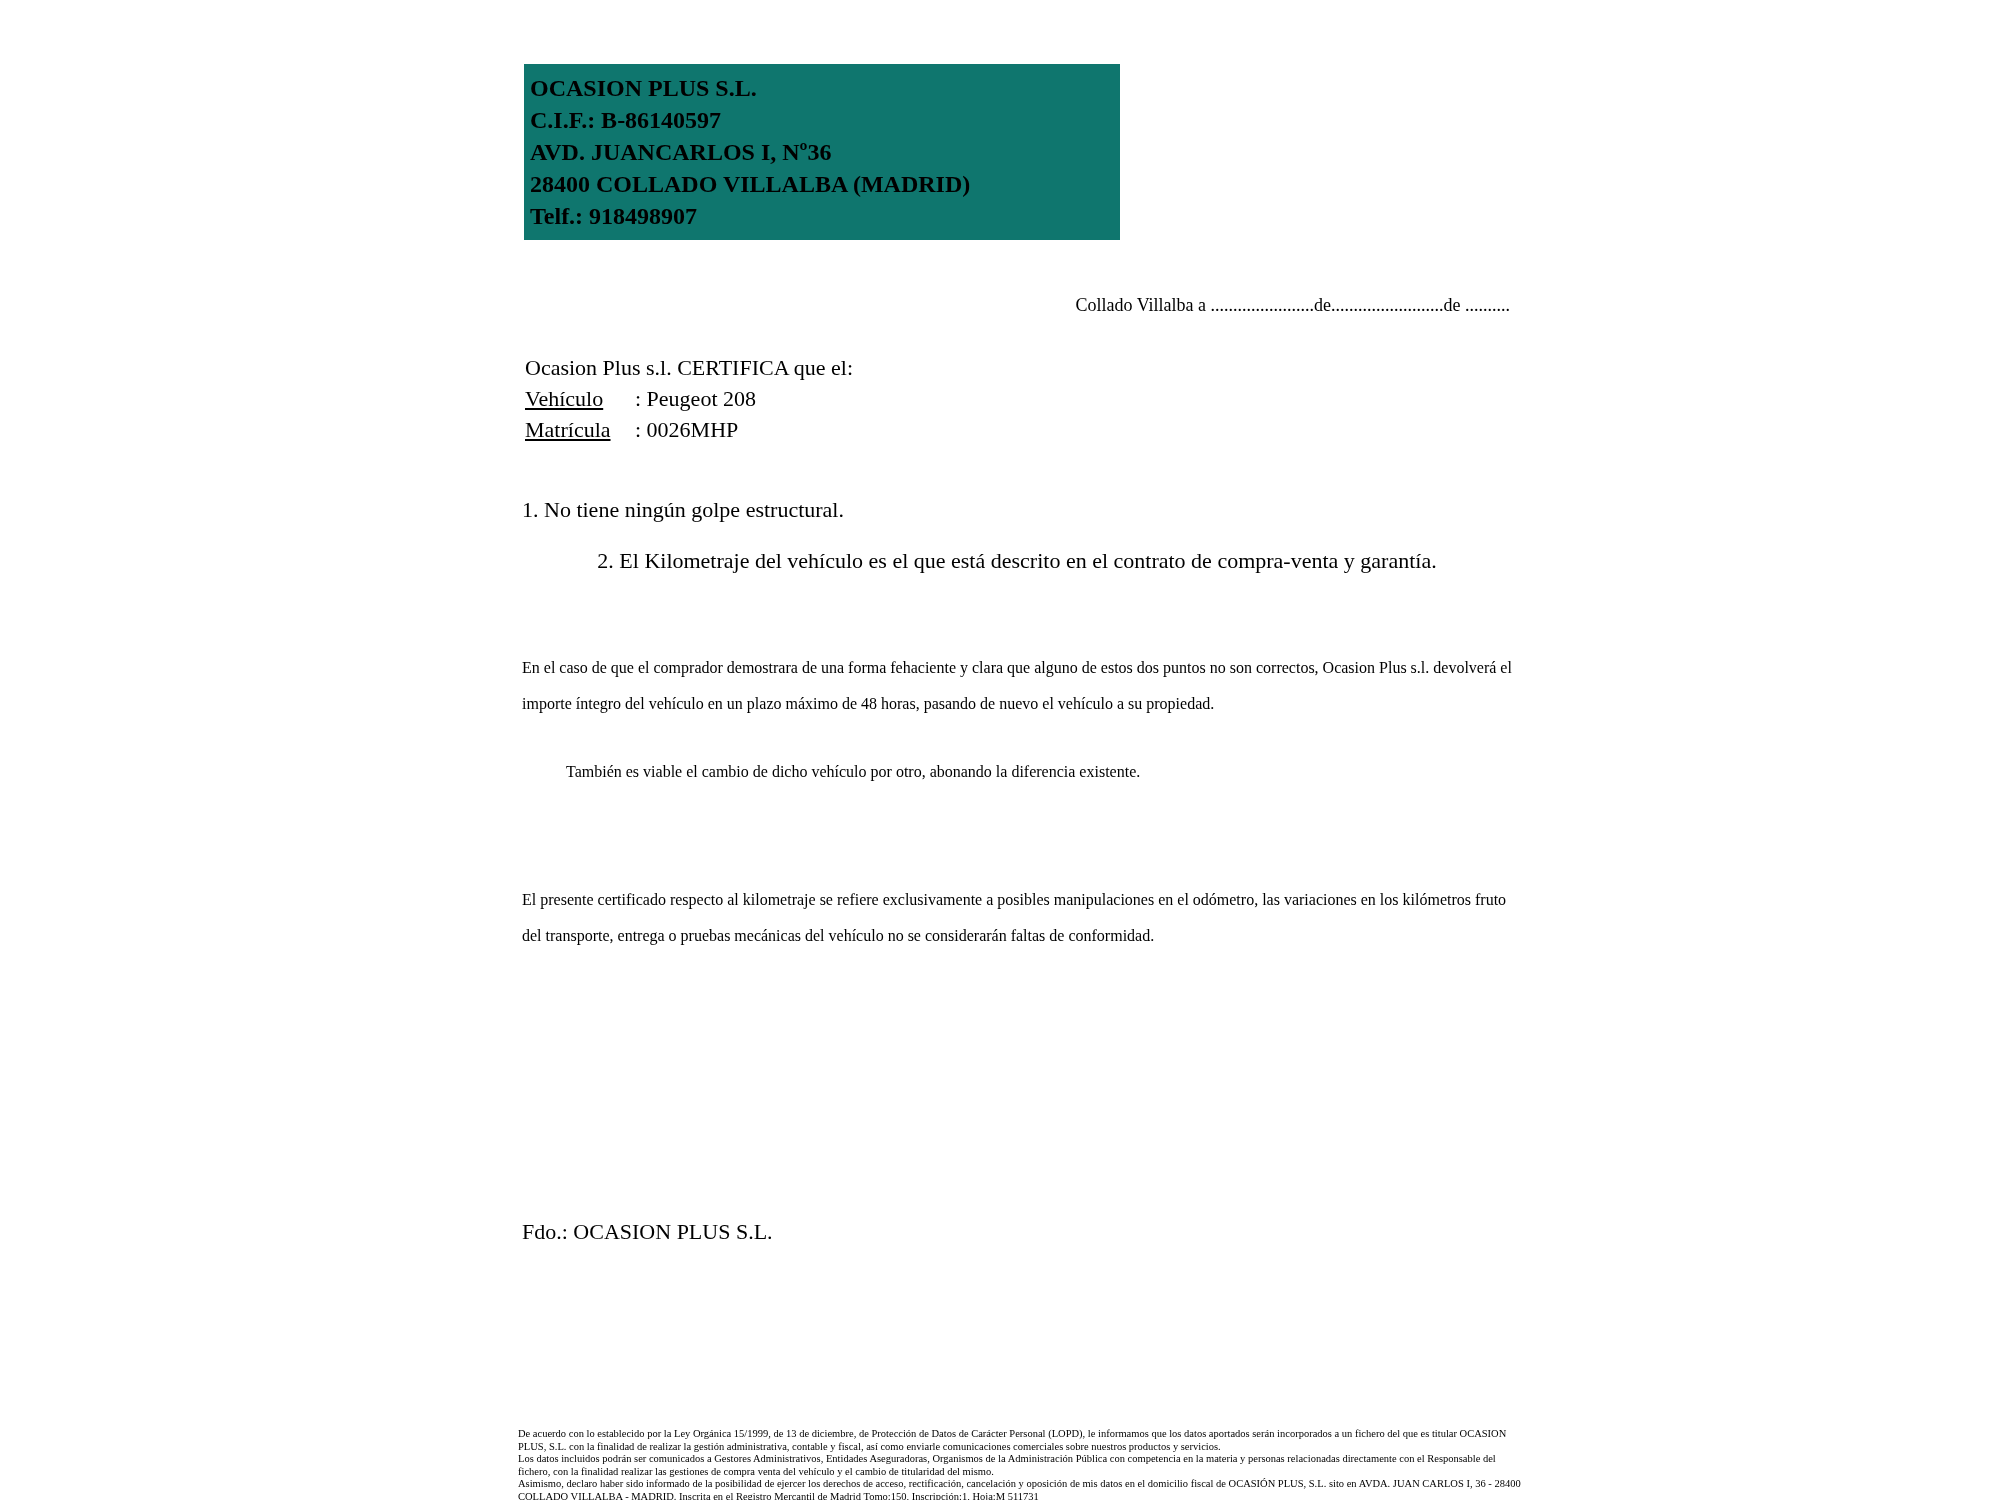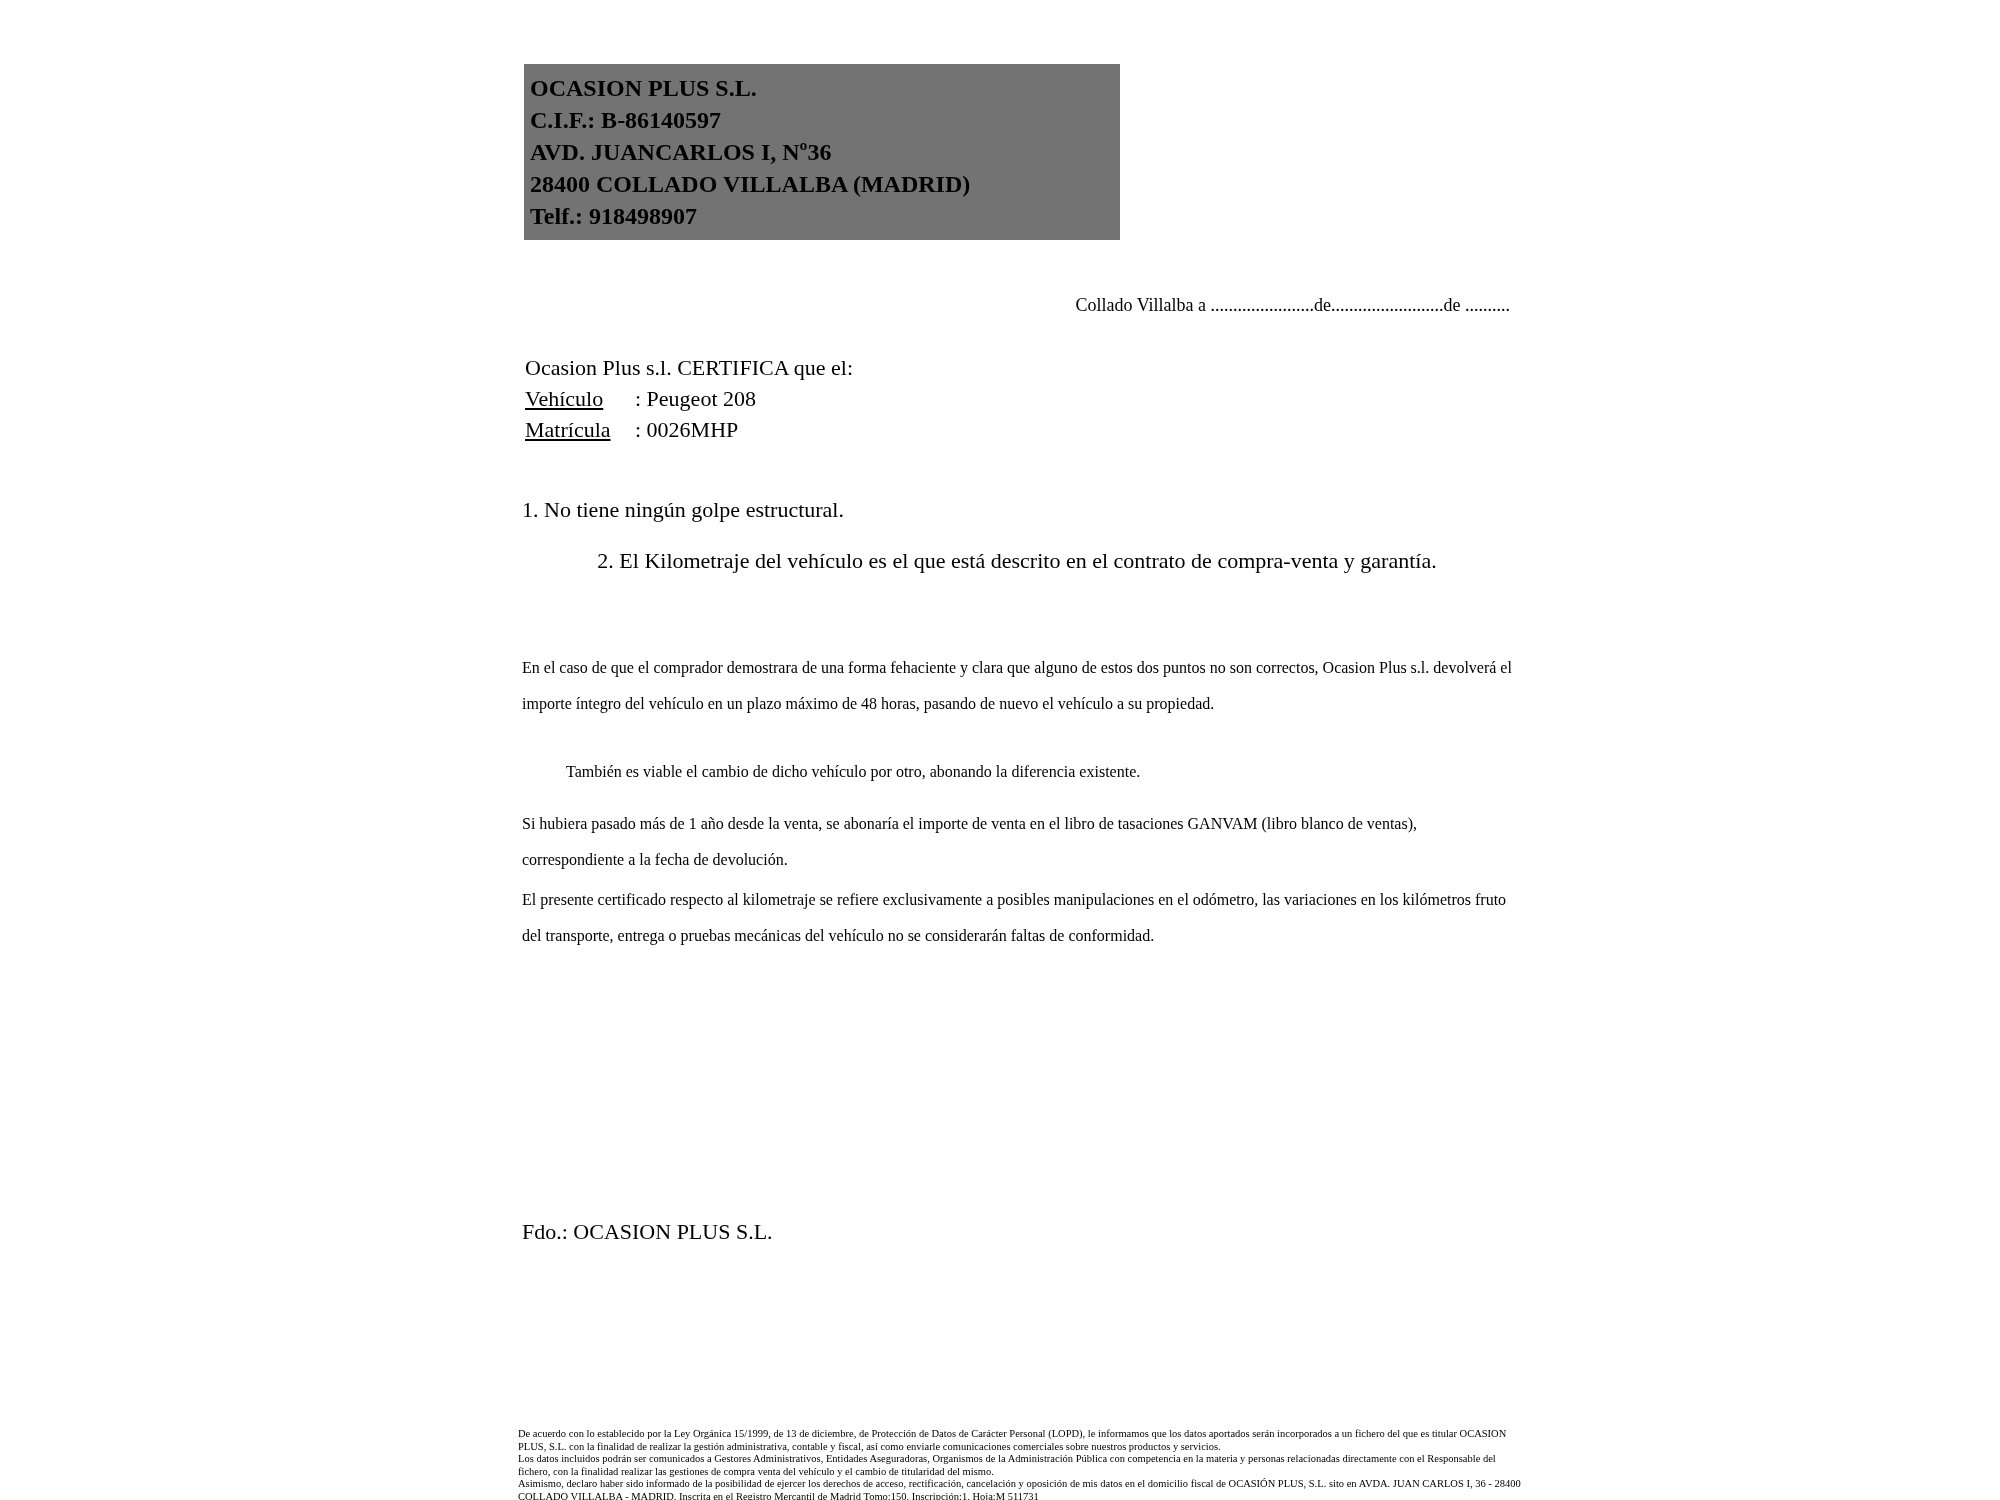--- a/index.html
+++ b/index.html
@@ -15,21 +15,21 @@
     width: 2000px;
     height: 1500px;
     background: #ffffff;
     overflow: hidden;
   }
   .header-block {
     position: absolute;
     left: 524px;
     top: 64px;
     width: 596px;
-    background: #737373;
+    background: #0f766e;
     padding: 8px 10px 8px 6px;
   }
   .header-block .hline {
     font-weight: bold;
     font-size: 24px;
     line-height: 32px;
     white-space: nowrap;
   }
   .date-line {
     position: absolute;
@@ -108,21 +108,20 @@
     <p>Ocasion Plus s.l. CERTIFICA que el:</p>
     <p><span class="cert-label-box"><span class="underlined">Vehículo</span></span><span>: Peugeot 208</span></p>
     <p><span class="cert-label-box"><span class="underlined">Matrícula</span></span><span>: 0026MHP</span></p>
   </div>
 
   <p class="clause clause-1">1. No tiene ningún golpe estructural.</p>
   <p class="clause clause-2">2. El Kilometraje del vehículo es el que está descrito en el contrato de compra-venta y garantía.</p>
 
   <p class="para p1">En el caso de que el comprador demostrara de una forma fehaciente y clara que alguno de estos dos puntos no son correctos, Ocasion Plus s.l. devolverá el importe íntegro del vehículo en un plazo máximo de 48 horas, pasando de nuevo el vehículo a su propiedad.</p>
   <p class="para p2">También es viable el cambio de dicho vehículo por otro, abonando la diferencia existente.</p>
-  <p class="para p3">Si hubiera pasado más de 1 año desde la venta, se abonaría el importe de venta en el libro de tasaciones GANVAM (libro blanco de ventas), correspondiente a la fecha de devolución.</p>
   <p class="para p4">El presente certificado respecto al kilometraje se refiere exclusivamente a posibles manipulaciones en el odómetro, las variaciones en los kilómetros fruto del transporte, entrega o pruebas mecánicas del vehículo no se considerarán faltas de conformidad.</p>
 
   <p class="signature">Fdo.: OCASION PLUS S.L.</p>
 
   <div class="legal">
     <p>De acuerdo con lo establecido por la Ley Orgánica 15/1999, de 13 de diciembre, de Protección de Datos de Carácter Personal (LOPD), le informamos que los datos aportados serán incorporados a un fichero del que es titular OCASION PLUS, S.L. con la finalidad de realizar la gestión administrativa, contable y fiscal, así como enviarle comunicaciones comerciales sobre nuestros productos y servicios.</p>
     <p>Los datos incluidos podrán ser comunicados a Gestores Administrativos, Entidades Aseguradoras, Organismos de la Administración Pública con competencia en la materia y personas relacionadas directamente con el Responsable del fichero, con la finalidad realizar las gestiones de compra venta del vehículo y el cambio de titularidad del mismo.</p>
     <p>Asimismo, declaro haber sido informado de la posibilidad de ejercer los derechos de acceso, rectificación, cancelación y oposición de mis datos en el domicilio fiscal de OCASIÓN PLUS, S.L. sito en AVDA. JUAN CARLOS I, 36 - 28400 COLLADO VILLALBA - MADRID. Inscrita en el Registro Mercantil de Madrid Tomo:150, Inscripción:1, Hoja:M 511731</p>
   </div>
 

